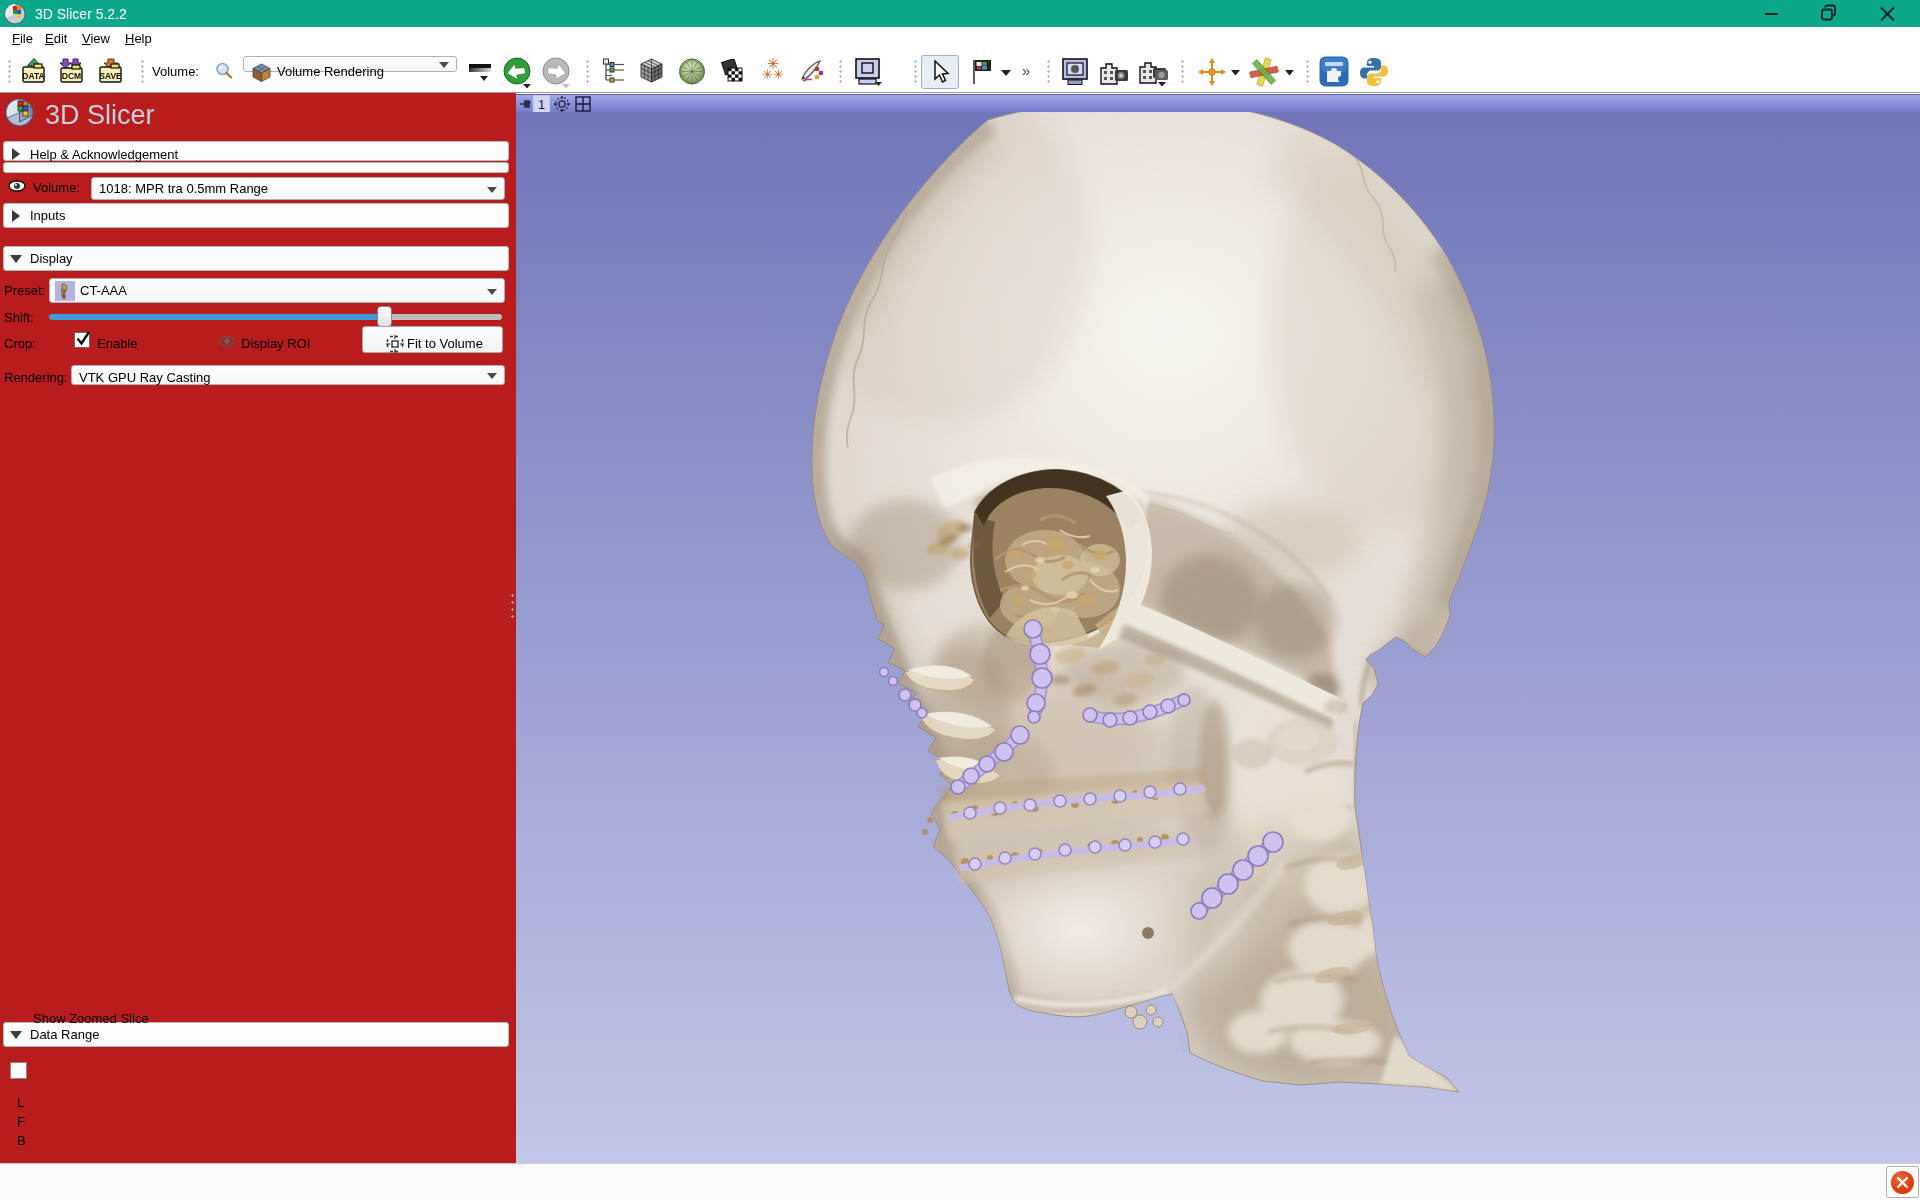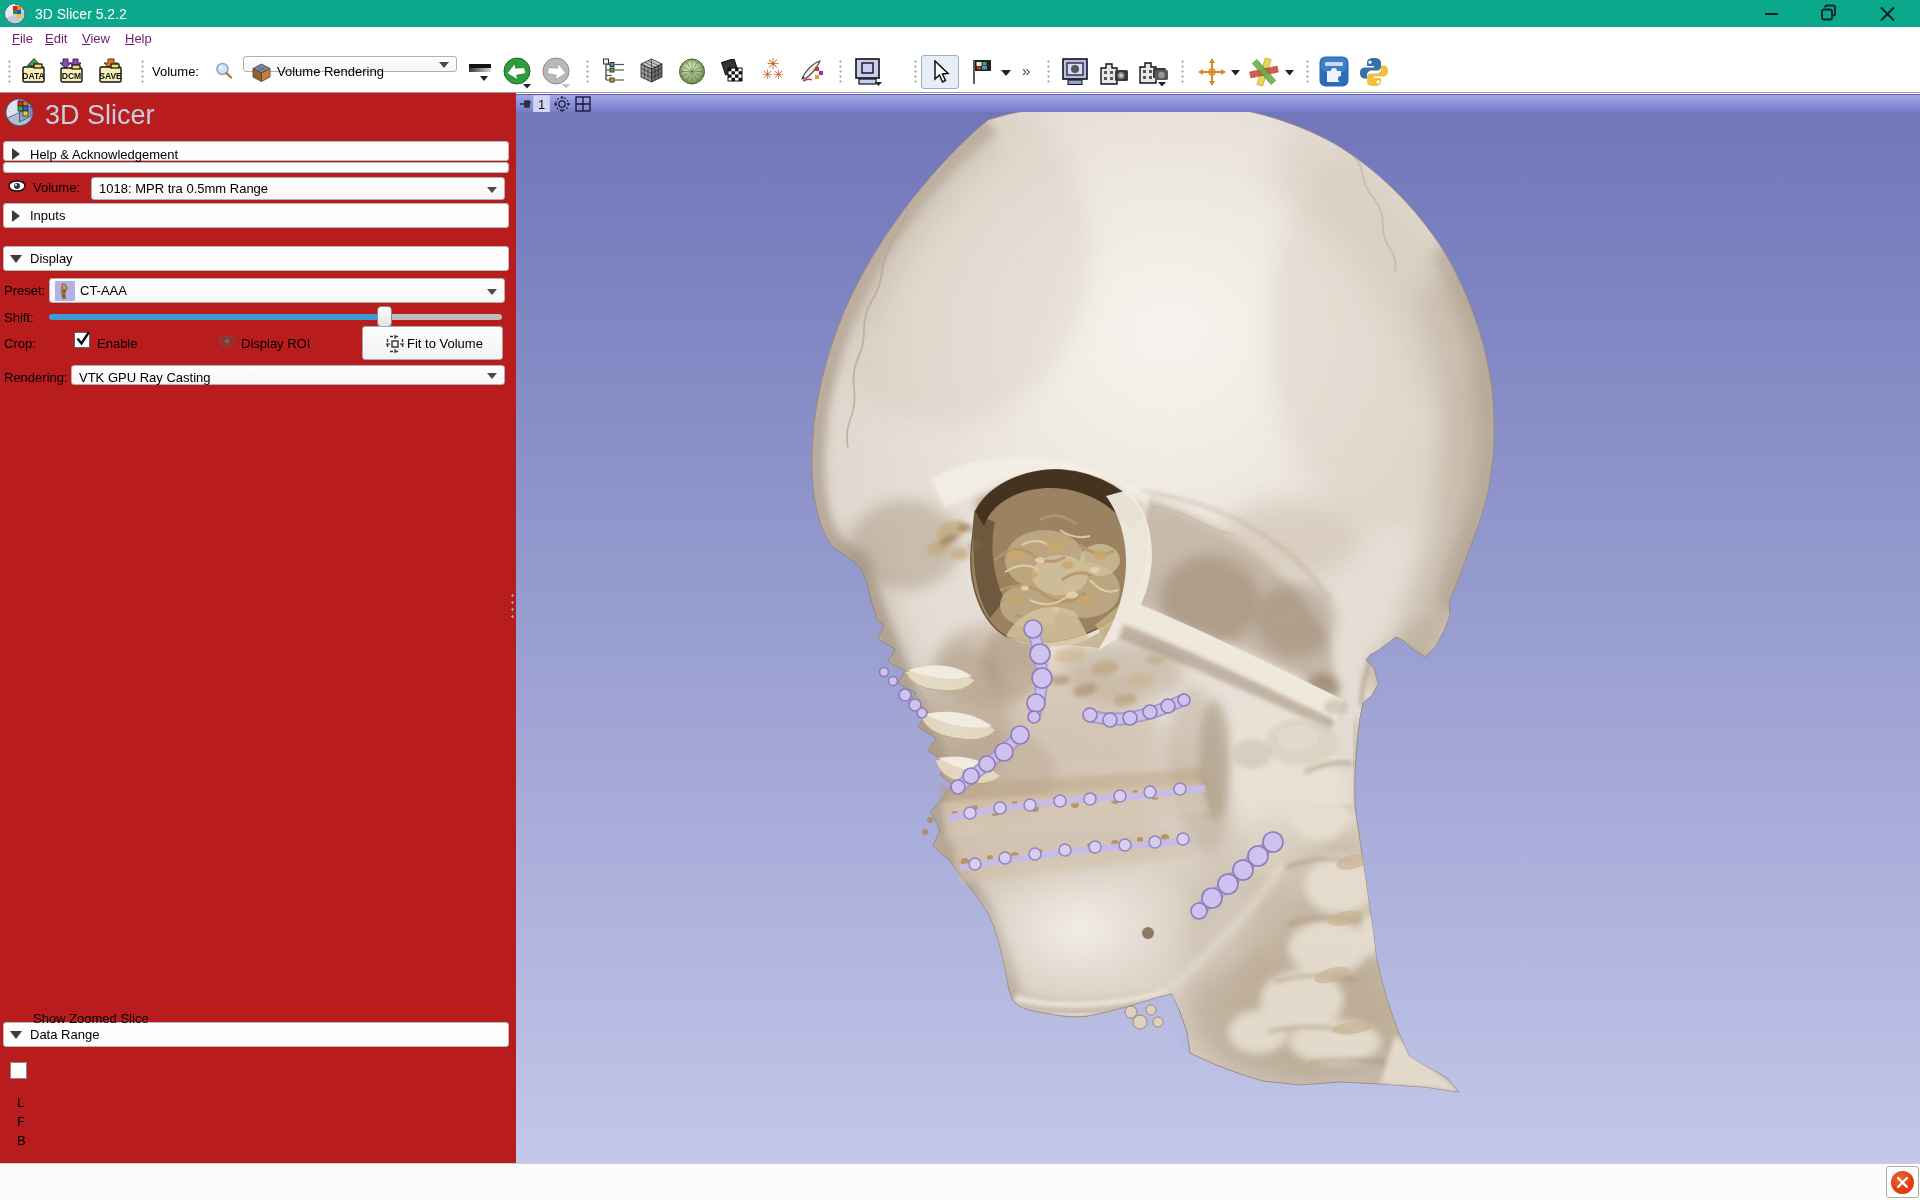--- a/index.html
+++ b/index.html
@@ -4,21 +4,21 @@
 <style>
   * { margin:0; padding:0; box-sizing:border-box; }
   html,body { width:1920px; height:1200px; overflow:hidden; }
   body { font-family:"Liberation Sans", sans-serif; font-size:13px; color:#000; background:#fff; position:relative; }
   .abs { position:absolute; }
   
   #titlebar { left:0; top:0; width:1920px; height:27px; background:#0ba88c; }
   #titletext { left:35px; top:6px; color:#fff; font-size:14px; }
   
   #menubar { left:0; top:27px; width:1920px; height:22px; background:#fff; }
-  .menuitem { top:31px; font-size:13px; color:#701a75; }
+  .menuitem { top:31px; font-size:13px; color:#000000; }
   .menuitem u { text-decoration:underline; }
   
   #toolbar { left:0; top:49px; width:1920px; height:44px; background:#fff; border-bottom:1px solid #9a9a9a; }
   .vsep { position:absolute; top:10px; width:5px; height:24px;
      background-image:radial-gradient(circle, #b9b9b9 1px, transparent 1.2px);
      background-size:5px 5px; }
   .combo { position:absolute; border:1px solid #b0b0b0; border-radius:3px; background:linear-gradient(#fefefe,#f6f6f6); }
   .combo .arrow { position:absolute; right:7px; top:50%; margin-top:-2px; width:0; height:0; border-left:5px solid transparent; border-right:5px solid transparent; border-top:6px solid #4a4a4a; }
   
   #panel { left:0; top:93px; width:516px; height:1070px; background:#b91c1c; }
@@ -354,21 +354,21 @@
     <svg style="position:absolute;left:75px;top:237px" width="17" height="17" viewBox="0 0 17 17">
       <path d="M2.5 8.5 L6.5 13.5 L14 2" fill="none" stroke="#111" stroke-width="2.4"></path>
     </svg>
     <div class="lbl" style="left:97px;top:243px">Enable</div>
     <svg style="position:absolute;left:218px;top:241px" width="18" height="14" viewBox="0 0 18 14">
       <ellipse cx="9" cy="7" rx="7.5" ry="4.5" fill="none" stroke="#555" stroke-width="1.3"></ellipse>
       <circle cx="9" cy="7" r="2.6" fill="#666"></circle>
       <path d="M2.5 11 L4 9.5 M15.5 11 L14 9.5 M9 13.5 L9 11.8 M5 12.8 L6 11 M13 12.8 L12 11" stroke="#555" stroke-width="1"></path>
     </svg>
     <div class="lbl" style="left:241px;top:243px">Display ROI</div>
-    <div style="position:absolute;left:362px;top:233px;width:141px;height:34px;border:1px solid #a8a8a8;border-radius:3px;background:linear-gradient(#fdfdfd,#f3f3f3)">
+    <div style="position:absolute;left:362px;top:233px;width:141px;height:27px;border:1px solid #a8a8a8;border-radius:3px;background:linear-gradient(#fdfdfd,#f3f3f3)">
       <svg style="position:absolute;left:23px;top:8px" width="18" height="18" viewBox="0 0 18 18">
         <g stroke="#333" stroke-width="1.4" fill="none">
           <path d="M4 1.5 H14 M4 16.5 H14" stroke-dasharray="3 2"></path>
           <path d="M1.5 4 V14 M16.5 4 V14" stroke-dasharray="3 2"></path>
           <rect x="6" y="6" width="6" height="6"></rect>
         </g>
         <line x1="9" y1="0" x2="9" y2="4" stroke="#333" stroke-width="1.2"></line>
         <line x1="9" y1="14" x2="9" y2="18" stroke="#333" stroke-width="1.2"></line>
         <line x1="0" y1="9" x2="4" y2="9" stroke="#333" stroke-width="1.2"></line>
         <line x1="14" y1="9" x2="18" y2="9" stroke="#333" stroke-width="1.2"></line>

